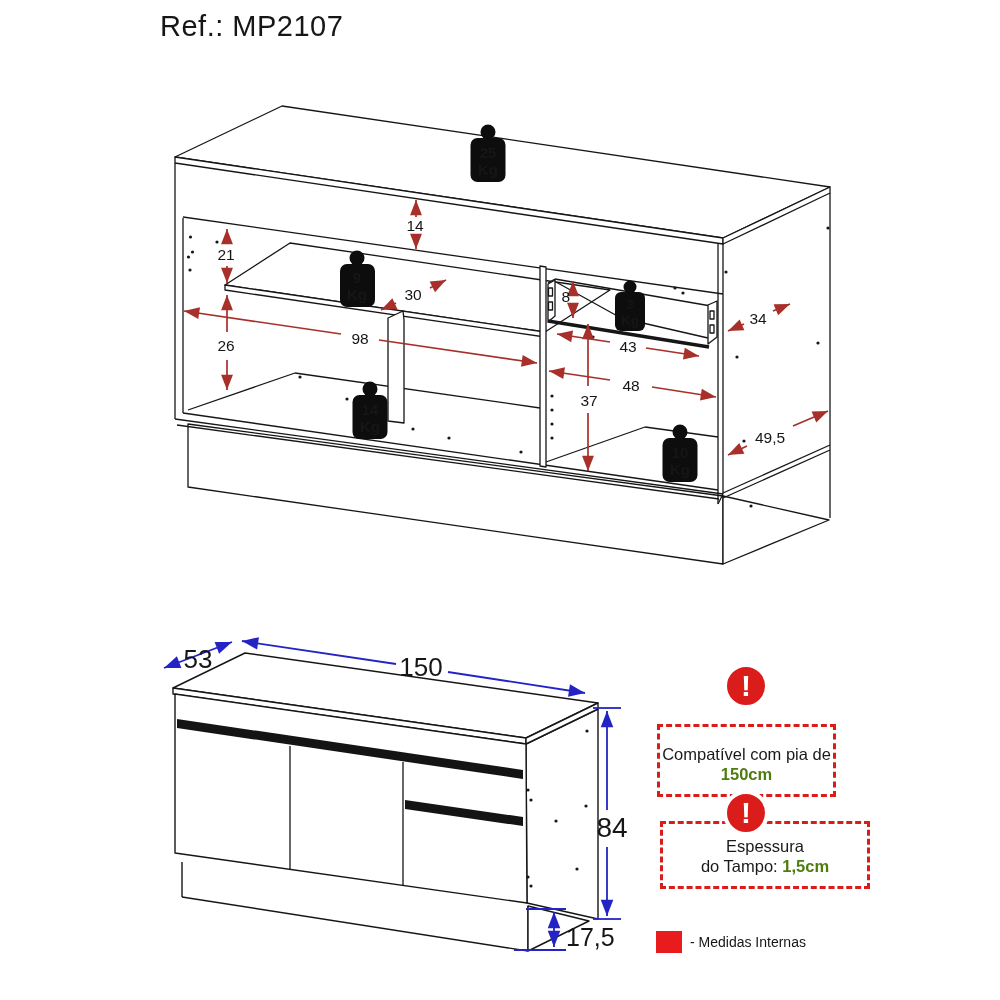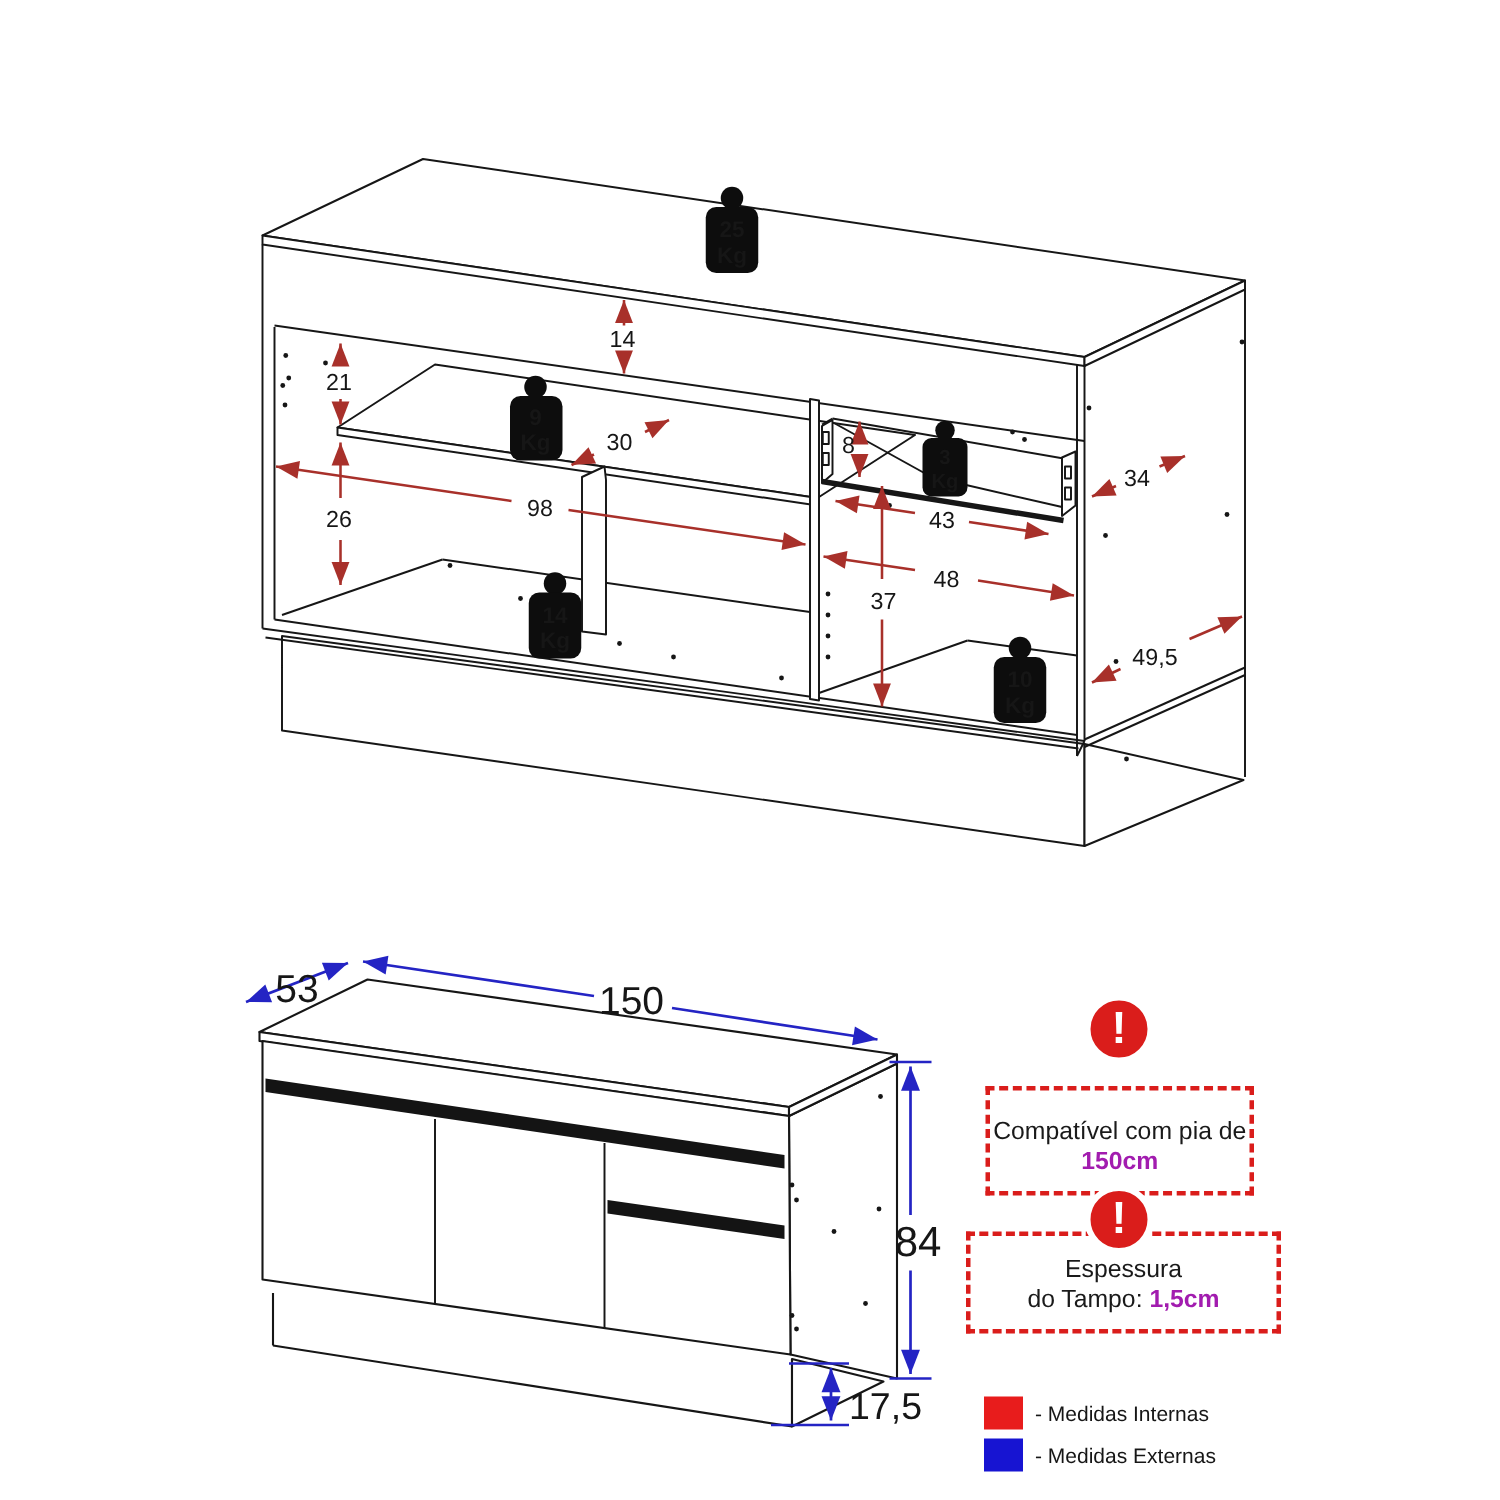--- a/index.html
+++ b/index.html
@@ -3,27 +3,27 @@
 <meta charset="utf-8">
 <style>
   html,body{margin:0;padding:0;background:#fff;}
   .canvas{position:relative;width:1000px;height:1000px;background:#fff;overflow:hidden;
           font-family:"Liberation Sans",sans-serif;color:#161616;}
   .canvas svg{position:absolute;left:0;top:0;}
   svg text{font-family:"Liberation Sans",sans-serif;fill:#161616;}
   .page-title{position:absolute;left:160px;top:10px;font-size:29px;letter-spacing:0.5px;}
   .notice{position:absolute;box-sizing:border-box;border:3px dashed #da1d1b;text-align:center;background:#fff0;}
   .notice .txt{font-size:16.5px;line-height:20px;color:#1a1a1a;}
-  .notice .hl{color:#a21caf;font-weight:bold;}
+  .notice .hl{color:#4d7c0f;font-weight:bold;}
   .notice-icon{position:absolute;box-sizing:border-box;width:46px;height:46px;border-radius:50%;
                background:#da1d1b;border:4px solid #fff;color:#fff;font-weight:bold;font-size:30px;
                line-height:37px;text-align:center;z-index:3;}
   .n1{left:657px;top:724px;width:179px;height:73px;padding-top:17px;}
   .i1{left:723px;top:663px;}
-  .n2{left:644px;top:821px;width:210px;height:68px;padding-top:12px;}
+  .n2{left:660px;top:821px;width:210px;height:68px;padding-top:12px;}
   .i2{left:723px;top:790px;}
   .legend-title{position:absolute;left:656px;top:906px;font-size:18px;}
   .legend-row{position:absolute;left:656px;display:flex;align-items:center;}
   .lr1{top:931px;} .lr2{top:959px;}
   .legend-sq{width:26px;height:22px;margin-right:8px;}
   .sq-red{background:#e81c1c;} .sq-blue{background:#1714d2;}
   .legend-label{font-size:14px;}
 </style>
 </head>
 <body>
@@ -272,35 +272,32 @@
       <g>
         <line x1="526" y1="909" x2="566" y2="909"></line>
         <line x1="514" y1="950" x2="566" y2="950"></line>
         <line x1="554" y1="912" x2="554" y2="947" marker-start="url(#mb)" marker-end="url(#mb)"></line>
         <text x="566" y="946" font-size="25" text-anchor="start" stroke="none">17,5</text>
       </g>
     </g>
   </g>
 </svg>
 
+<div class="page-title">Ref.: MP2107</div>
 
 <div class="notice-icon i1"><span>!</span></div>
 <div class="notice n1">
   <div class="txt">Compatível com pia de</div>
   <div class="txt"><span class="hl">150cm</span></div>
 </div>
 
 <div class="notice-icon i2"><span>!</span></div>
 <div class="notice n2">
   <div class="txt">Espessura</div>
   <div class="txt"><span>do Tampo: </span><span class="hl">1,5cm</span></div>
 </div>
 
 <div class="legend-row lr1">
   <div class="legend-sq sq-red"></div>
   <div class="legend-label">- Medidas Internas</div>
 </div>
-<div class="legend-row lr2">
-  <div class="legend-sq sq-blue"></div>
-  <div class="legend-label">- Medidas Externas</div>
+
 </div>
 
-</div>
-
 </body></html>

